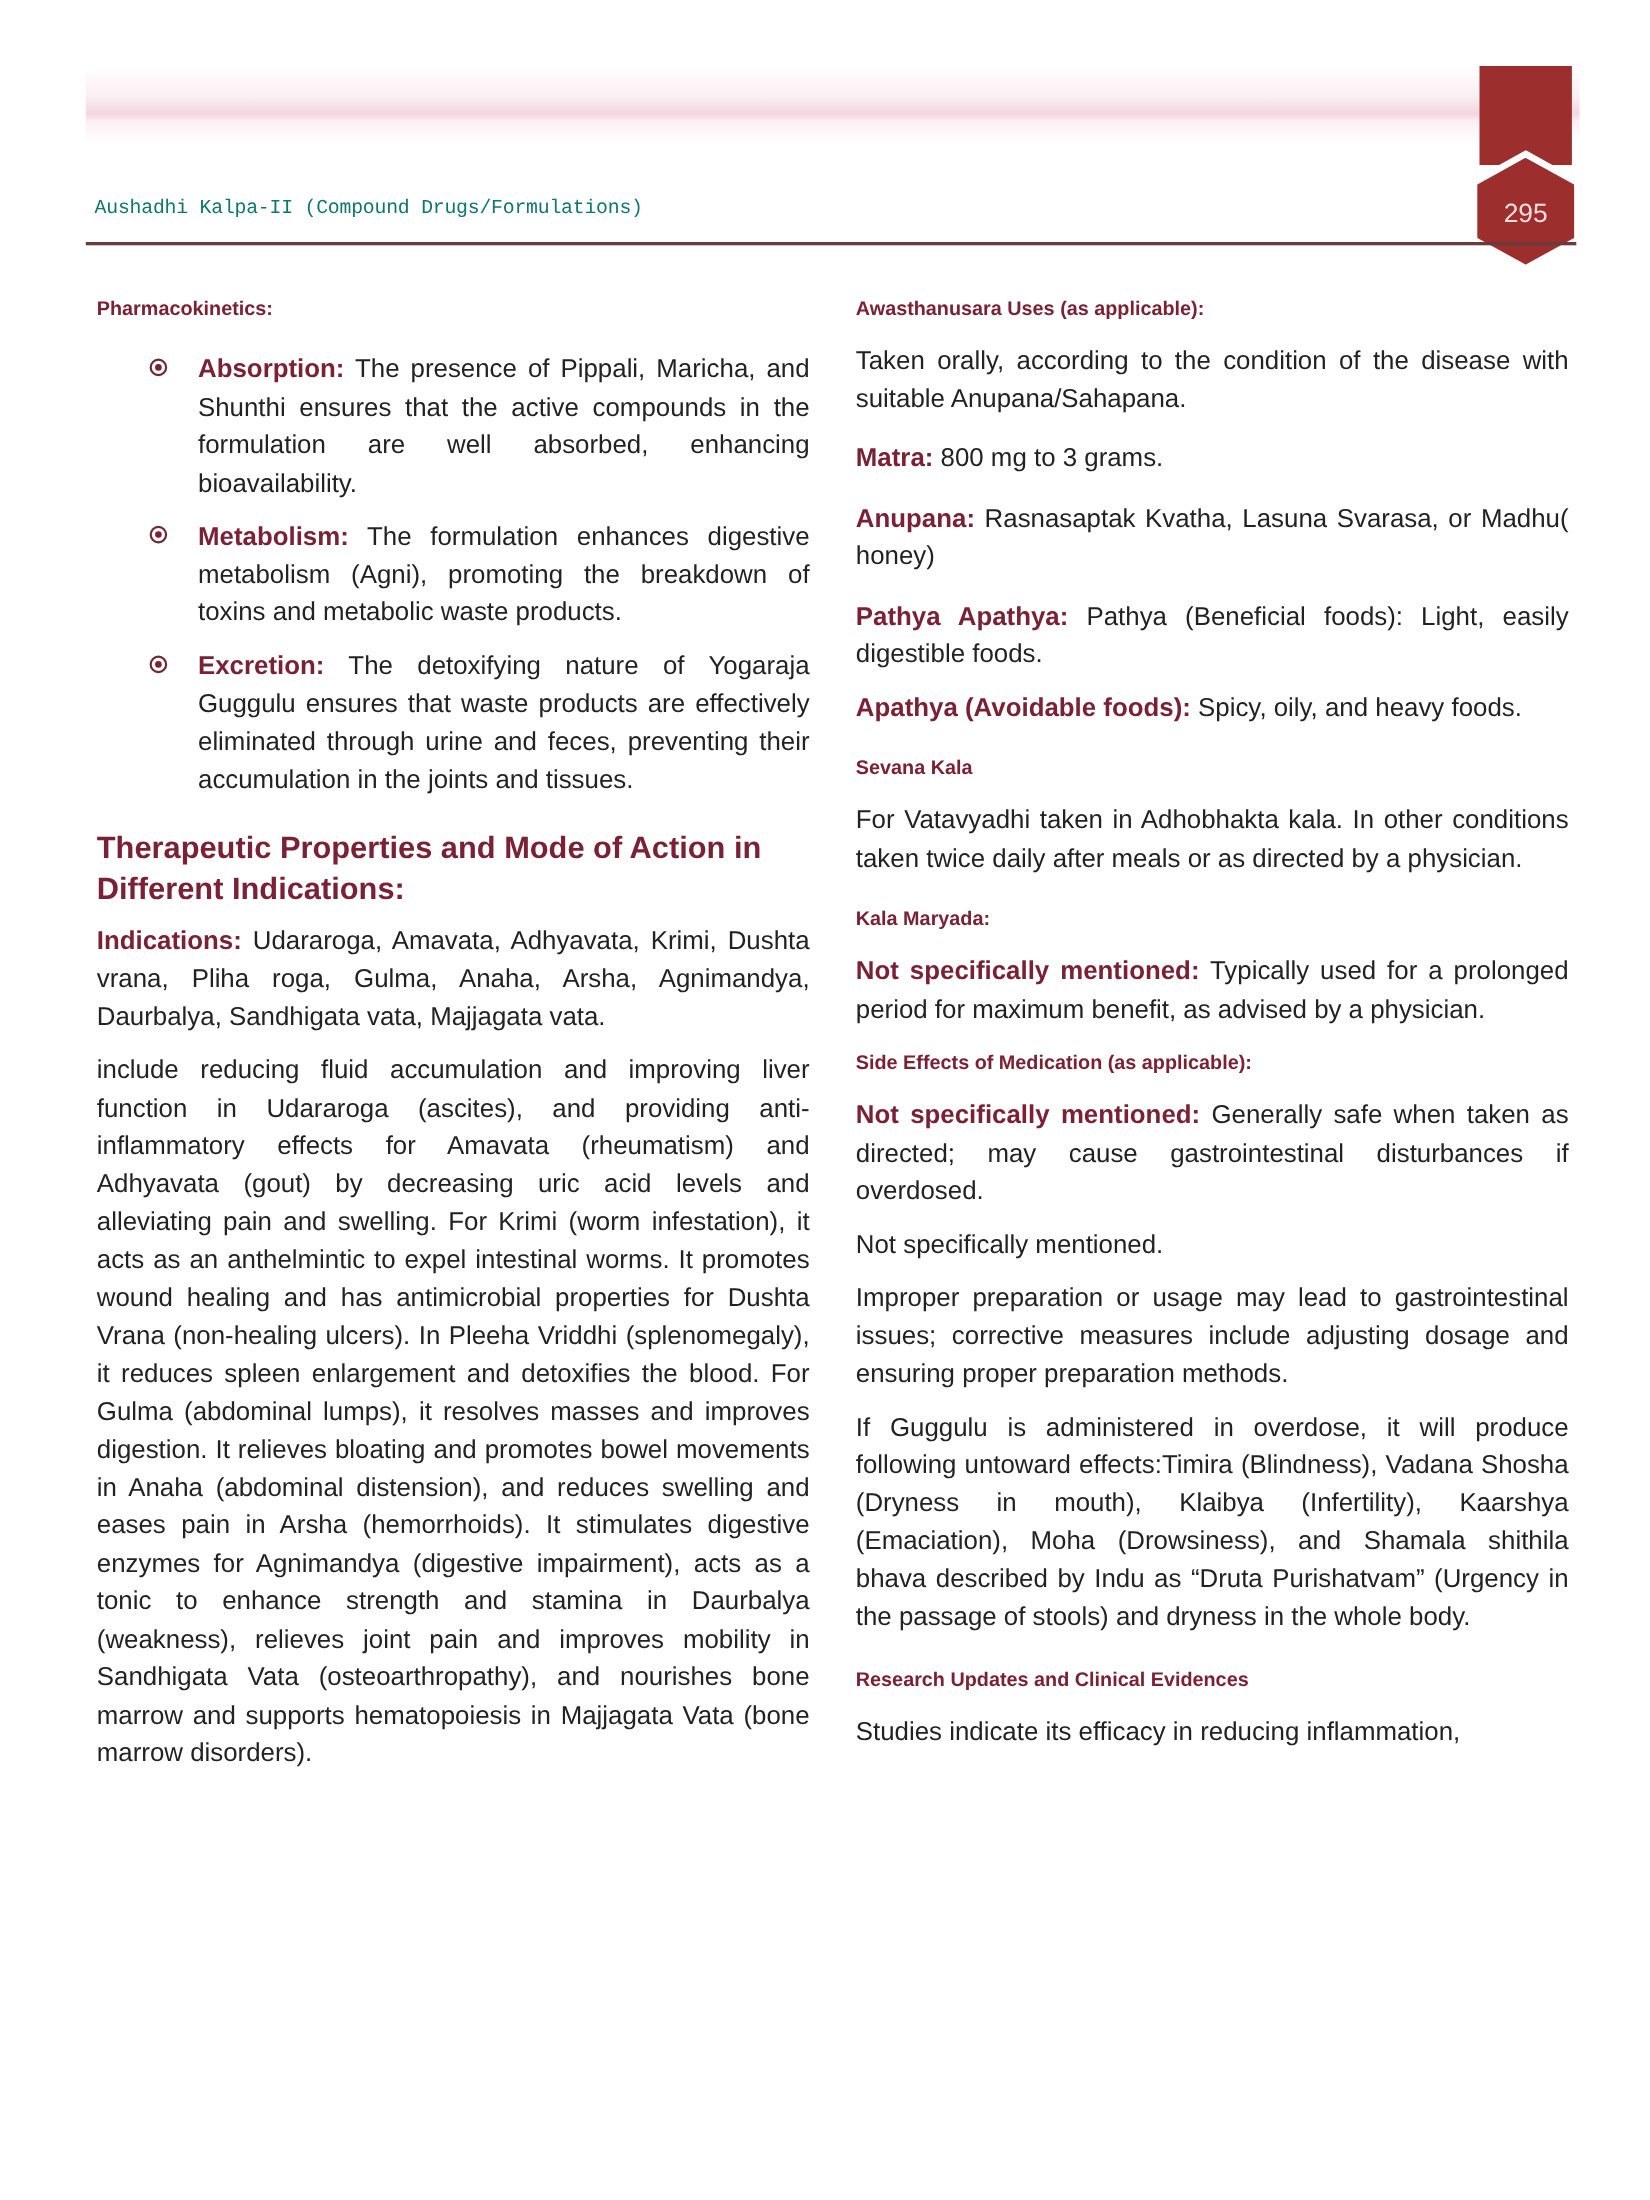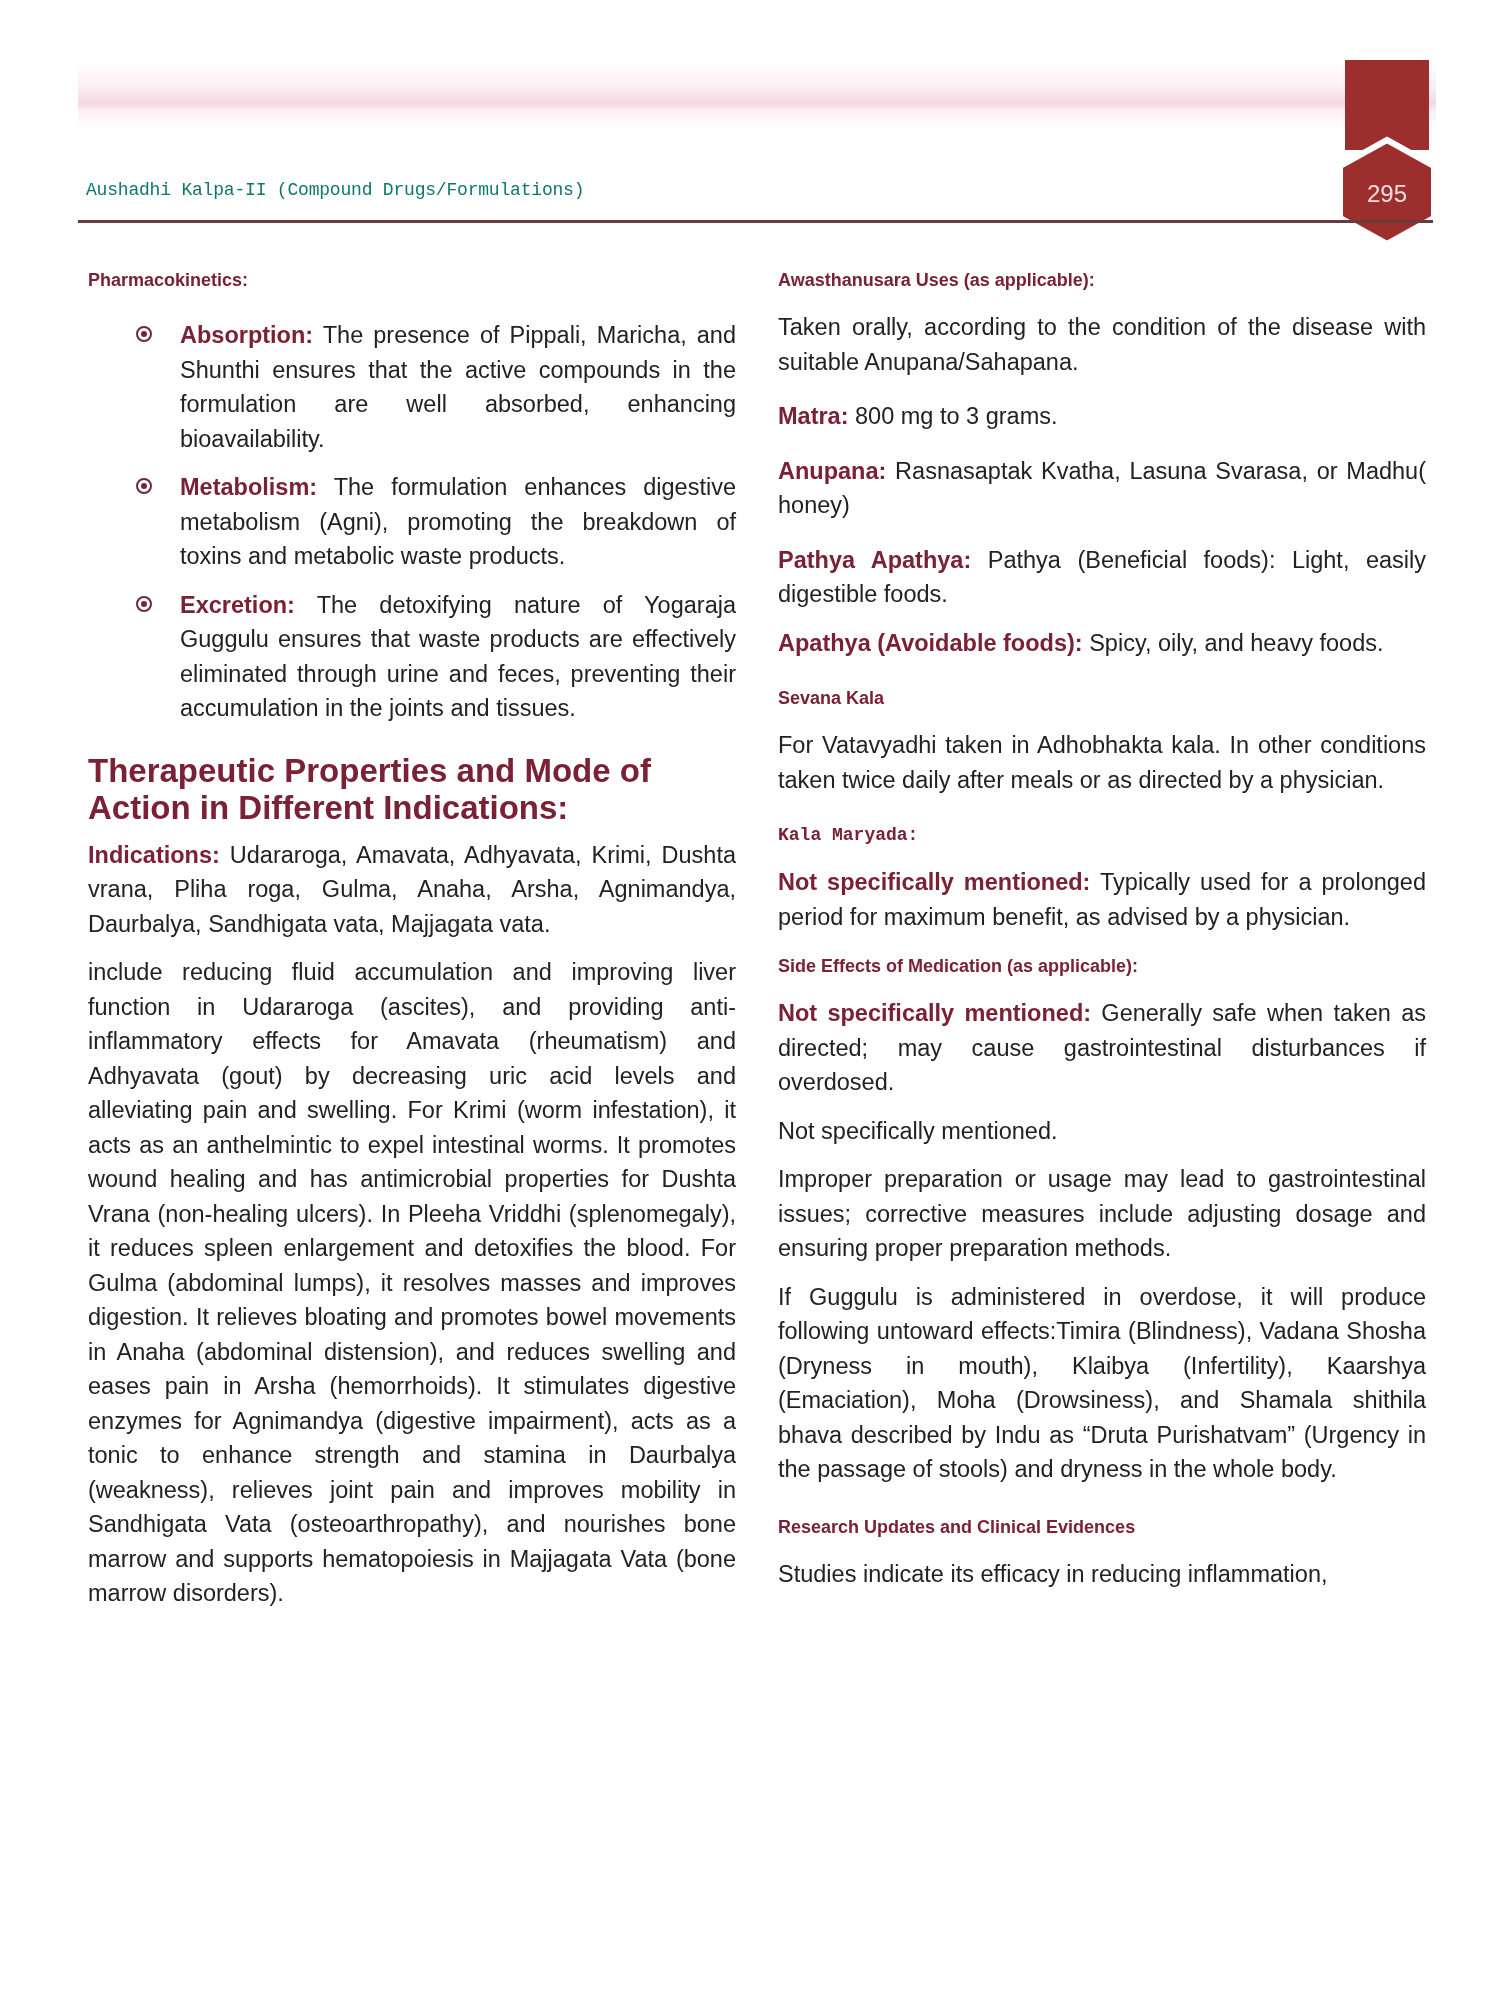--- a/index.html
+++ b/index.html
@@ -20,21 +20,21 @@
   }
   .rule {
     position: absolute; left: 78px; top: 220px; width: 1355px; height: 3px; background: #6b3a3c;
   }
   .col { position: absolute; top: 262px; width: 648px; font-size: 23.5px; line-height: 34.5px; }
   .col.left { left: 88px; }
   .col.right { left: 778px; width: 648px; }
   p { margin: 0 0 14px 0; text-align: justify; }
   .accent { color: #7a2135; font-weight: bold; }
   .h { color: #7a2135; font-weight: bold; font-size: 18px; line-height: 36px; margin: 0 0 12px 0; }
-  .h.big { font-size: 33px; line-height: 37px; }
+  .h.big { font-size: 28px; line-height: 37px; }
   .bullets { list-style: none; margin: 0 0 16px 0; padding: 0 0 0 92px; }
   .bullets li { position: relative; margin: 0 0 14px 0; text-align: justify; }
   .bullet-icon {
     position: absolute; left: -44px; top: 8px; width: 16px; height: 16px; border-radius: 50%;
     border: 2px solid #6b2a36; box-sizing: border-box;
   }
   .bullet-icon::after {
     content: ""; position: absolute; left: 3px; top: 3px; width: 6px; height: 6px; border-radius: 50%; background: #7a2135;
   }
   .sp-top { margin-top: 26px; }
@@ -94,21 +94,21 @@
     <span class="accent">Pathya Apathya:</span><span> Pathya (Beneficial foods): Light, easily digestible foods.</span>
   </p>
 
   <p>
     <span class="accent">Apathya (Avoidable foods):</span><span> Spicy, oily, and heavy foods.</span>
   </p>
 
   <div class="h" style="margin-top:20px;">Sevana Kala</div>
   <p>For Vatavyadhi taken in Adhobhakta kala. In other conditions taken twice daily after meals or as directed by a physician.</p>
 
-  <div class="h" style="margin-top:20px;font-family:Liberation Mono, monospace;">Kala Maryada:</div>
+  <div class="h" style="margin-top:20px;">Kala Maryada:</div>
   <p>
     <span class="accent">Not specifically mentioned:</span><span> Typically used for a prolonged period for maximum benefit, as advised by a physician.</span>
   </p>
 
   <div class="h" style="">Side Effects of Medication (as applicable):</div>
   <p>
     <span class="accent">Not specifically mentioned:</span><span> Generally safe when taken as directed; may cause gastrointestinal disturbances if overdosed.</span>
   </p>
 
   <p>Not specifically mentioned.</p>

